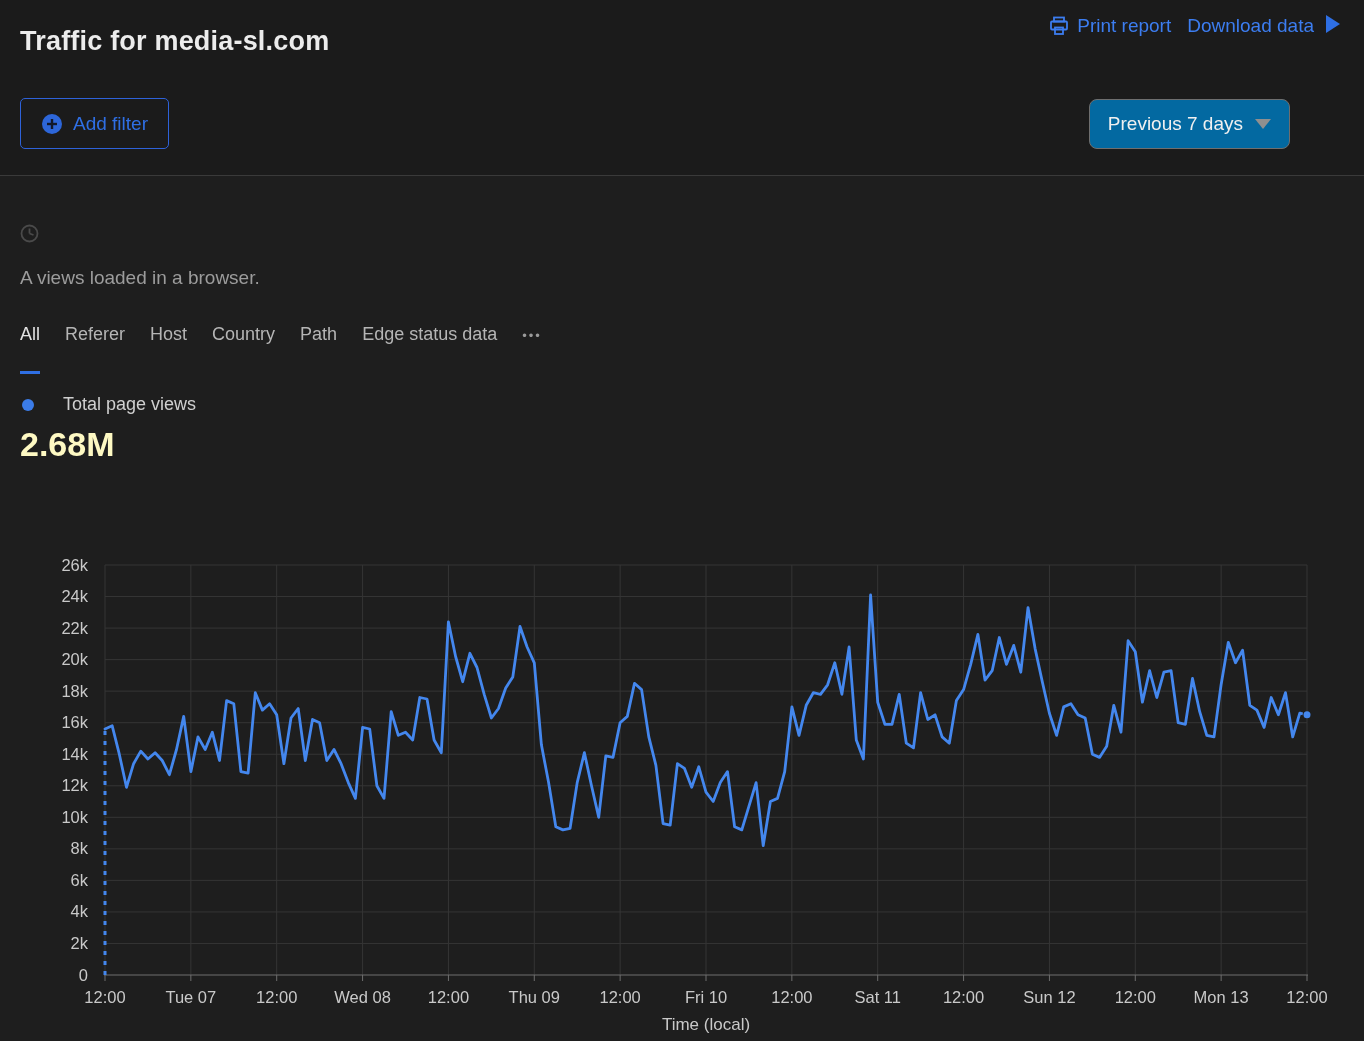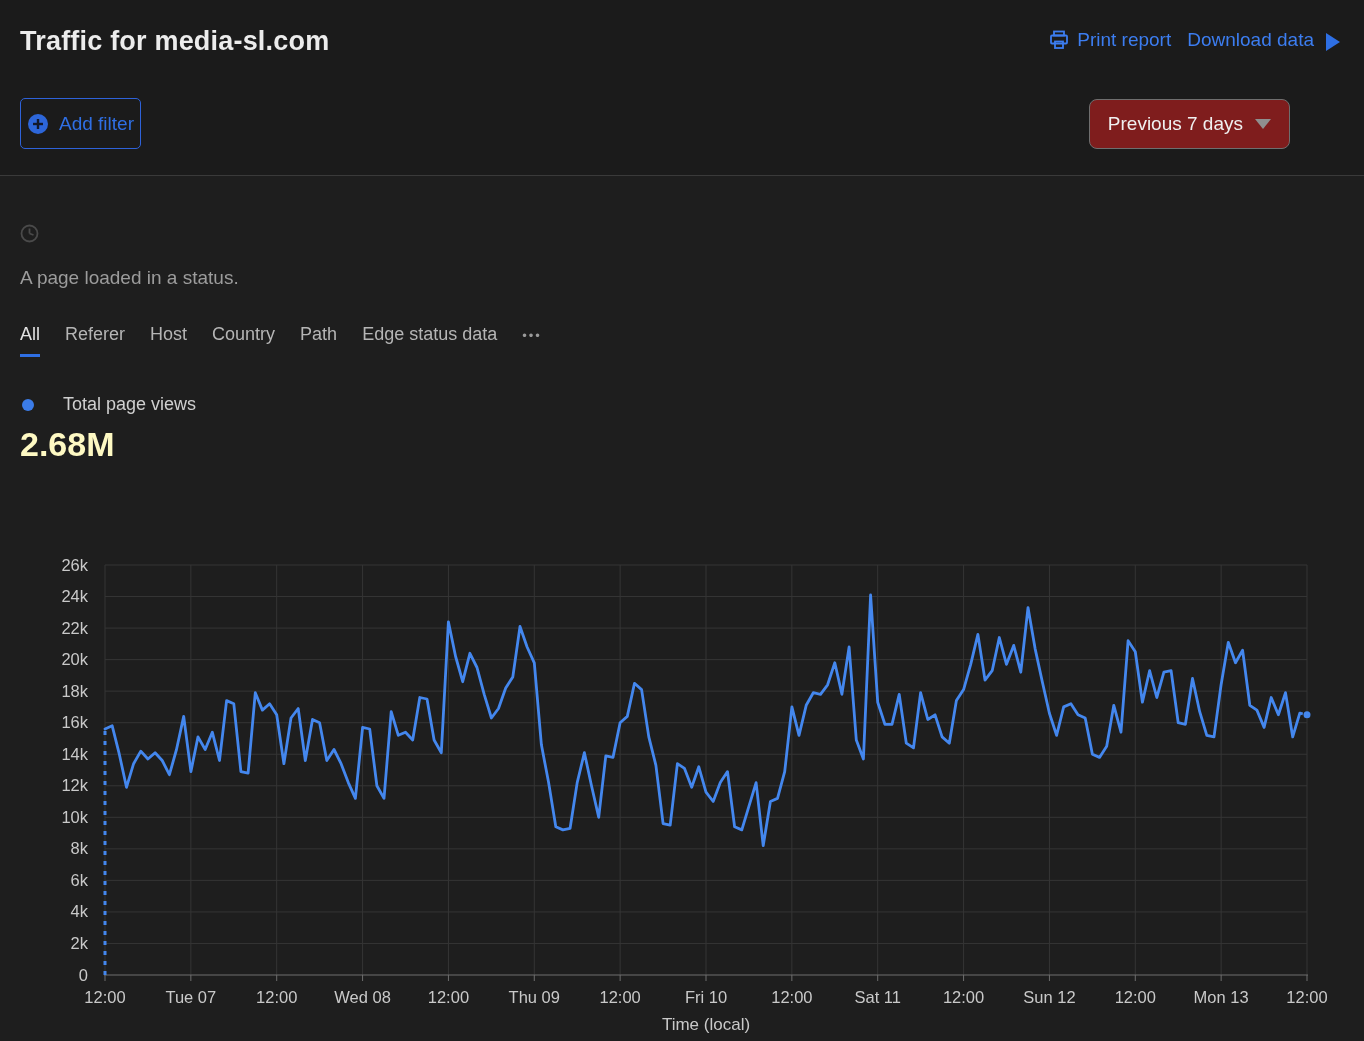--- a/index.html
+++ b/index.html
@@ -11,48 +11,48 @@
   }
   .header-band {
     position:absolute; left:0; top:0; width:1364px; height:176px;
     background:#1b1b1b; border-bottom:1px solid #3a3a3a;
   }
   .page-title {
     position:absolute; left:20px; top:26px;
     font-size:27px; font-weight:700; color:#ececec; letter-spacing:.2px;
   }
   .header-actions {
-    position:absolute; right:24px; top:29px;
-    display:flex; align-items:flex-end; gap:16px;
+    position:absolute; right:24px; top:15px;
+    display:flex; align-items:flex-start; gap:16px;
     font-size:19px; color:#3c7df0;
   }
   .header-actions .link { display:flex; align-items:center; gap:8px; color:#3c7df0; cursor:pointer; }
   .play-icon { width:0; height:0; border-top:9px solid transparent; border-bottom:9px solid transparent; border-left:14px solid #2e6fe4; margin-left:-4px; cursor:pointer; }
   .add-filter {
     position:absolute; left:20px; top:98px; height:51px;
-    display:flex; align-items:center; gap:10px; padding:0 6px;
+    display:flex; align-items:center; gap:10px; padding:0 20px;
     background:transparent; border:1px solid #2e62d9; border-radius:5px;
     color:#2f6fe4; font-size:19px; font-family:inherit; cursor:pointer;
   }
   .range-select {
     position:absolute; right:74px; top:99px; height:50px;
     display:flex; align-items:center; gap:12px; padding:0 18px;
-    background:#7f1d1d; border:1px solid #6e6e6e; border-radius:8px;
+    background:#0369a1; border:1px solid #6e6e6e; border-radius:8px;
     color:#f0f0f0; font-size:19px; font-family:inherit; cursor:pointer;
   }
   .caret-down { width:0; height:0; border-left:8px solid transparent; border-right:8px solid transparent; border-top:10px solid #8f8f8f; }
   .section-title-row { position:absolute; left:20px; top:224px; display:flex; align-items:center; gap:14px; }
   .section-title { font-size:22px; font-weight:700; color:#e8e8e8; }
   .subtitle { position:absolute; left:20px; top:267px; font-size:19px; color:#9c9c9c; }
   .tabs {
     position:absolute; left:20px; top:324px;
     display:flex; align-items:flex-start; gap:25px;
     font-size:18px; color:#b5b5b5;
   }
-  .tab { cursor:pointer; padding-bottom:9px; }
+  .tab { cursor:pointer; padding-bottom:26px; }
   .tab.active { color:#e2e2e2; border-bottom:3px solid #2f6fe4; }
   .tab-more { cursor:pointer; color:#9a9a9a; font-size:13px; letter-spacing:2px; padding-top:4px; }
   .legend { position:absolute; left:22px; top:394px; display:flex; align-items:center; gap:29px; font-size:18px; color:#cfcfcf; }
   .legend-dot { width:12px; height:12px; border-radius:50%; background:#3b7ce8; }
   .total-value { position:absolute; left:20px; top:425px; font-size:34px; font-weight:700; color:#fef9c3; }
   #chart { position:absolute; left:0; top:550px; }
   .icon-svg { display:block; }
 </style>
 </head>
 <body>
@@ -93,21 +93,21 @@
   </button>
 
   <div class="section-title-row">
     <svg class="icon-svg" width="19" height="19" viewBox="0 0 19 19">
       <circle cx="9.5" cy="9.5" r="8" fill="none" stroke="#4a4a4a" stroke-width="1.8"></circle>
       <line x1="9.5" y1="9.5" x2="9.5" y2="4.5" stroke="#4a4a4a" stroke-width="1.8"></line>
       <line x1="9.5" y1="9.5" x2="13.5" y2="11" stroke="#4a4a4a" stroke-width="1.8"></line>
     </svg>
   </div>
 
-  <p class="subtitle">A page loaded in a status.</p>
+  <p class="subtitle">A views loaded in a browser.</p>
 
   <nav class="tabs">
     <span class="tab active">All</span>
     <span class="tab">Referer</span>
     <span class="tab">Host</span>
     <span class="tab">Country</span>
     <span class="tab">Path</span>
     <span class="tab">Edge status data</span>
     <span class="tab-more">•••</span>
   </nav>

